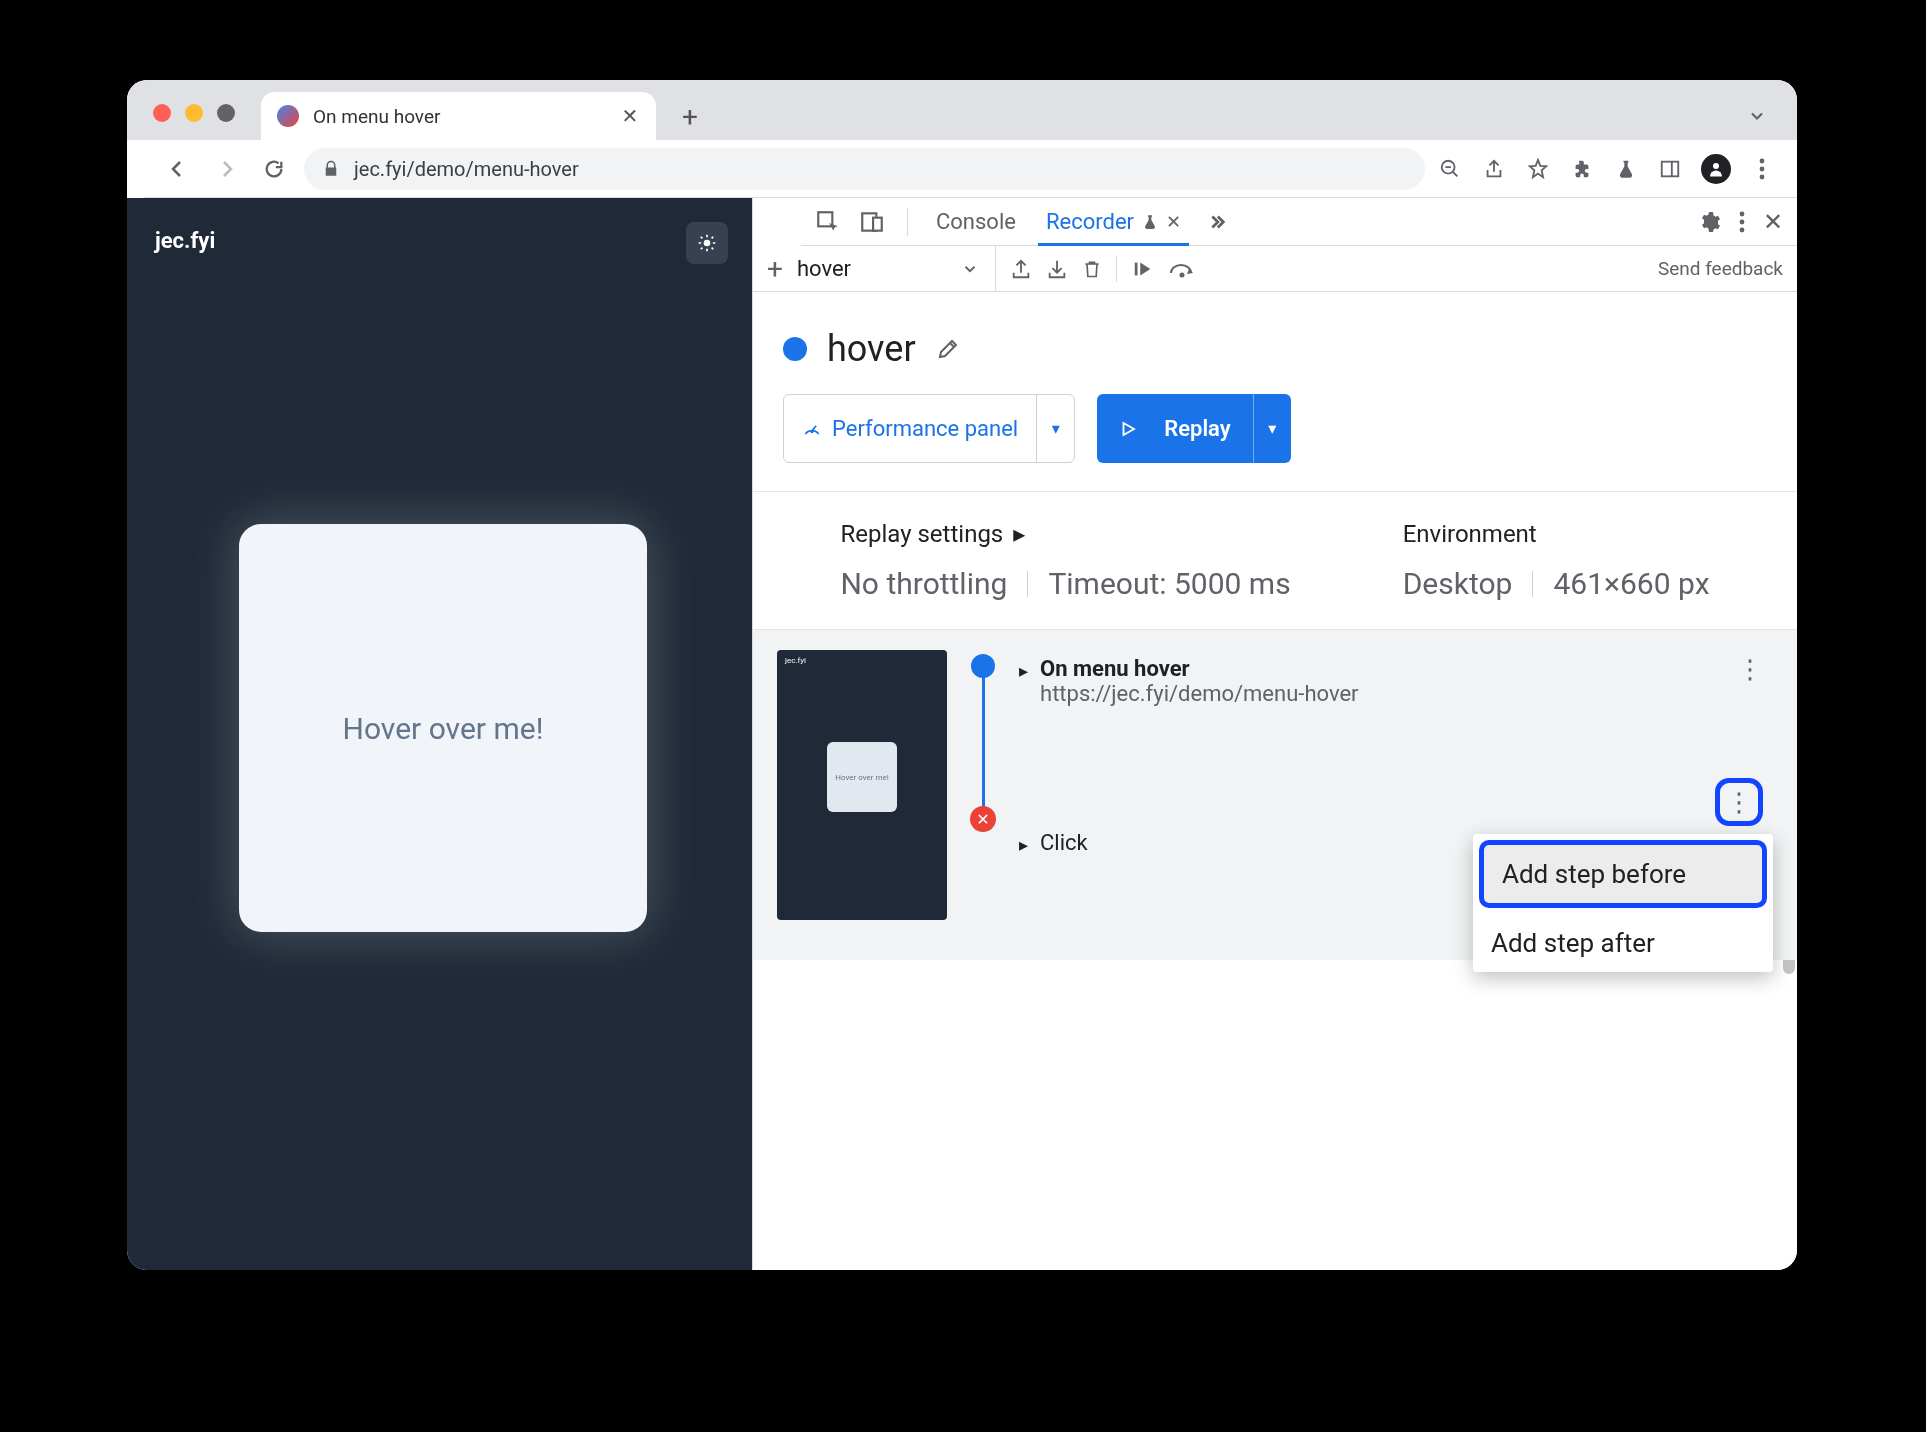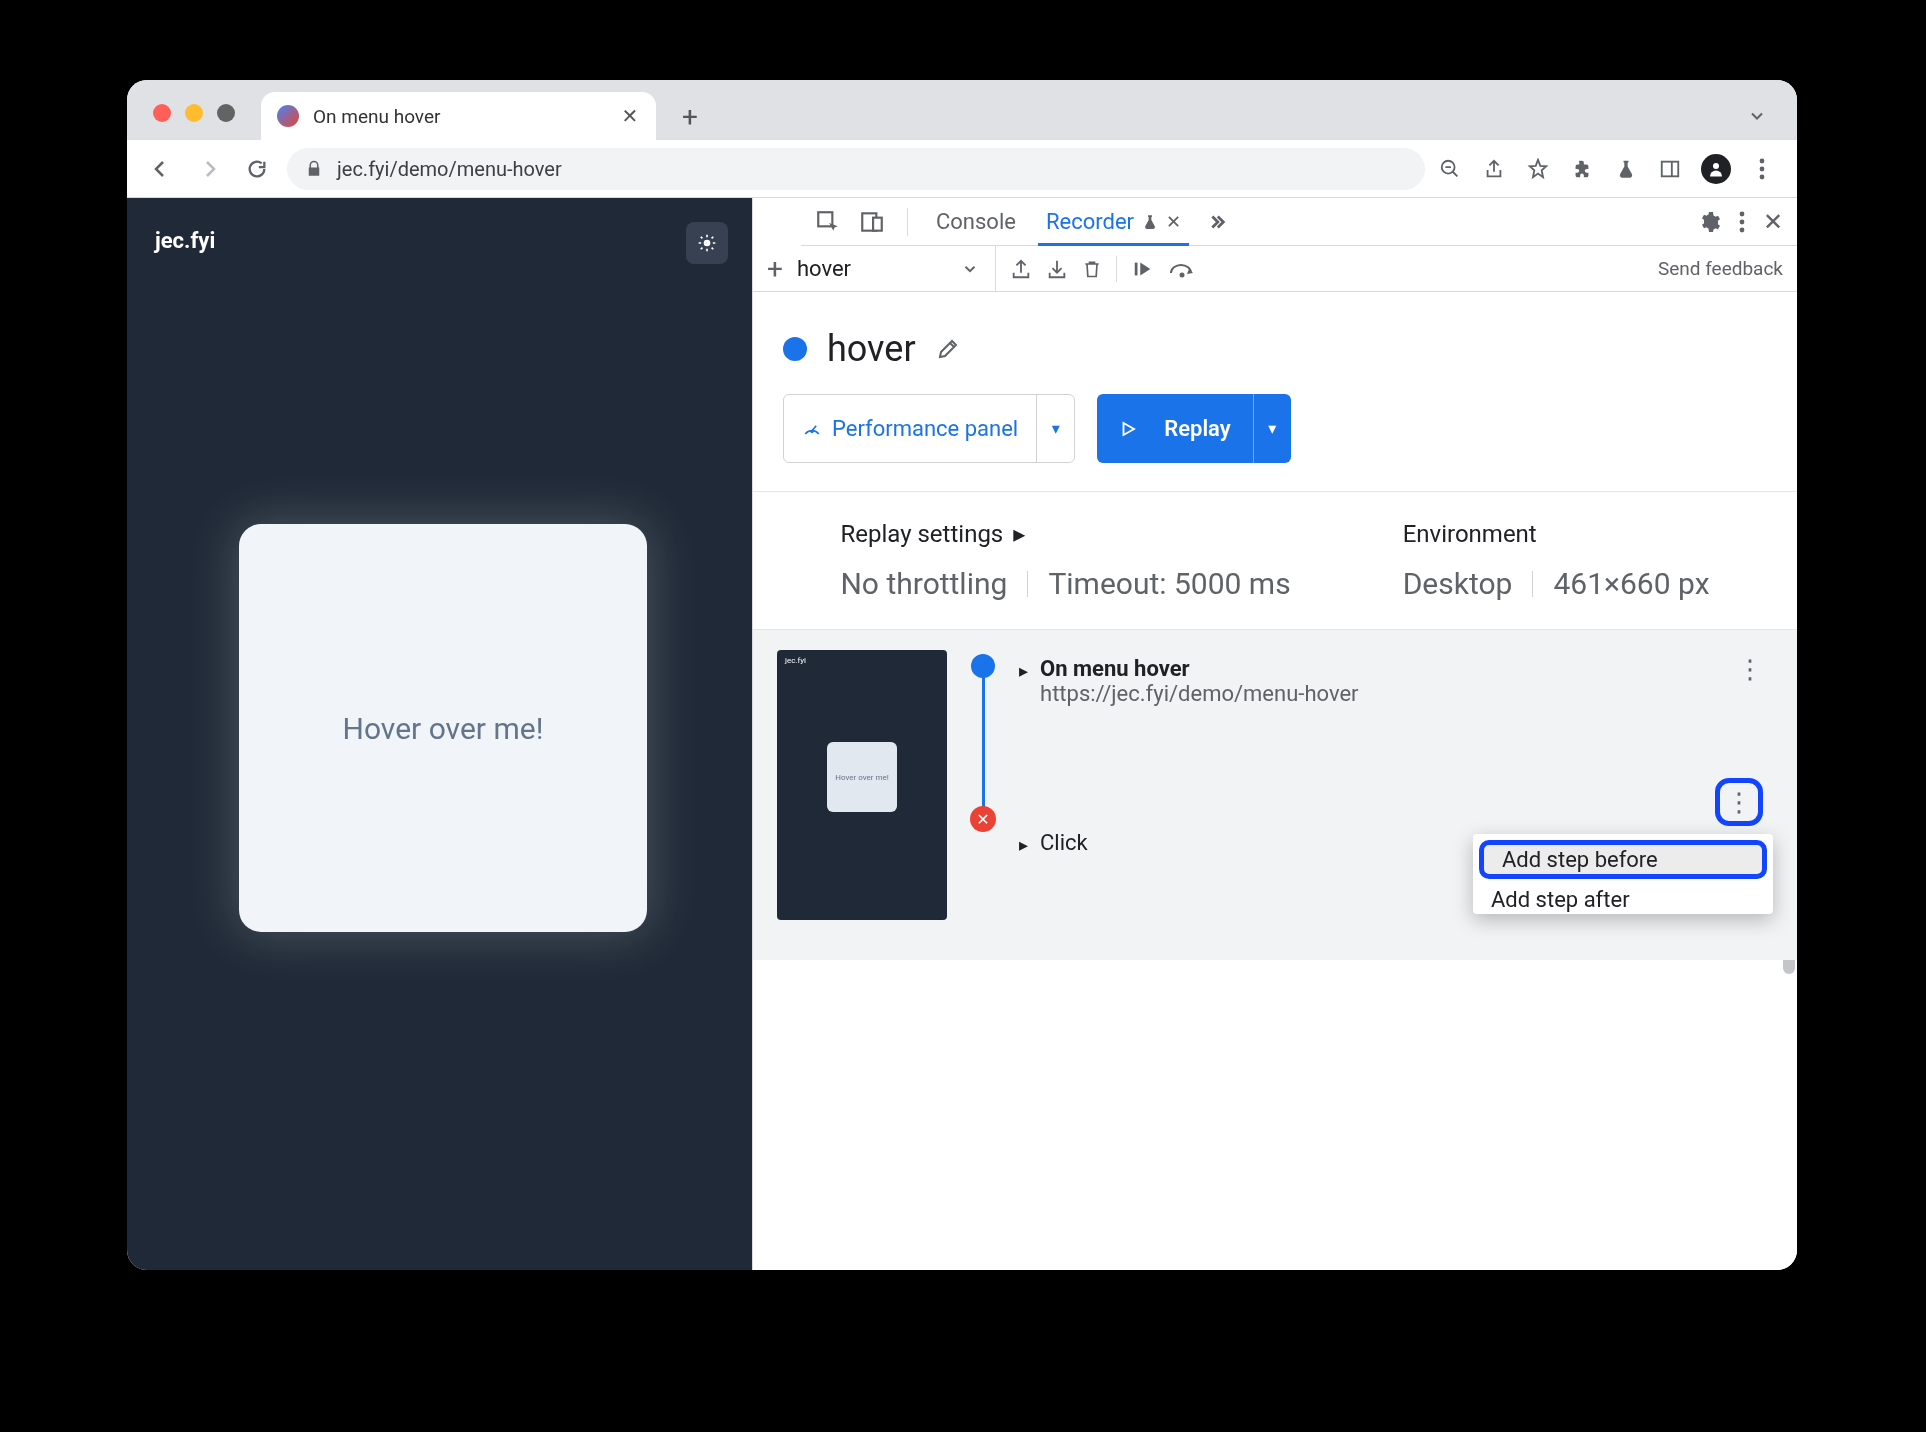--- a/index.html
+++ b/index.html
@@ -15,21 +15,21 @@
   .dot { width:18px; height:18px; border-radius:50%; }
   .dot.red{background:#ff5f57;} .dot.yellow{background:#febc2e;} .dot.green{background:#636363;}
   .tab { background:#fff; height:48px; width:395px; border-radius:14px 14px 0 0; display:flex; align-items:center; gap:14px; padding:0 16px; position:relative; }
   .tab .favicon { width:22px; height:22px; border-radius:50%; background: linear-gradient(135deg,#4285f4,#ea4335); flex:none;}
   .tab .title { font-size:19px; color:#333; flex:1; white-space:nowrap; overflow:hidden;}
   .tab .close { width:20px; height:20px; font-size:20px; color:#555; display:flex; align-items:center; justify-content:center; cursor:pointer;}
   .new-tab { width:40px; height:40px; display:flex; align-items:center; justify-content:center; font-size:28px; color:#555; margin-left:14px; margin-bottom:4px; cursor:pointer;}
   .tab-strip .spacer { flex:1; }
   .tabdrop { width:40px; height:40px; display:flex; align-items:center; justify-content:center; margin-right:20px; margin-bottom:4px; cursor:pointer; color:#555;}
   
-  .addr-row { height:58px; background:#fff; border-bottom:1px solid #d7d9dc; display:flex; align-items:center; padding:0 16px; gap:12px; }
+  .addr-row { height:58px; background:#fff; border-bottom:1px solid #d7d9dc; display:flex; align-items:center; padding:0 16px; gap:12px;margin-left:17px; }
   .nav-btn { width:36px; height:36px; display:flex; align-items:center; justify-content:center; color:#5f6368; cursor:pointer; border-radius:50%;}
   .nav-btn.disabled{color:#b9bbbe;}
   .omnibox { flex:1; height:42px; background:#f1f3f4; border-radius:21px; display:flex; align-items:center; padding:0 18px; gap:14px; color:#3c4043;}
   .omnibox .lock { color:#5f6368;}
   .omnibox .url { font-size:20px; color:#3c4043;}
   .addr-icons { display:flex; gap:18px; align-items:center; color:#5f6368; padding-right:6px;}
   .addr-icons .ic { width:26px; height:26px; display:flex; align-items:center; justify-content:center; cursor:pointer;}
   .avatar { width:30px; height:30px; background:#202124; border-radius:50%; display:flex; align-items:center; justify-content:center;}
   .avatar svg { fill:#fff;}
   
@@ -87,21 +87,21 @@
   .caret { color:#202124; font-size:18px; margin-top:4px; cursor:pointer;}
   .step1 .txt .t1 { font-size:22px; font-weight:700; color:#202124;}
   .step1 .txt .t2 { font-size:22px; color:#5f6368;}
   .step2 { display:flex; align-items:center; gap:12px; padding-top:118px;}
   .step2 .t1 { font-size:22px; color:#202124;}
   .err { color:#ea4335; font-size:22px; padding: 68px 0 0 40px; line-height:1.35;}
   .kebab { position:absolute; right:34px; color:#5f6368; cursor:pointer; font-size:26px;}
   .kebab.k1{ top:24px;}
   .kebab.k2{ top:148px; border:5px solid #1345ff; border-radius:14px; padding:4px 6px;}
   .menu { position:absolute; right:24px; top:204px; width:300px; background:#fff; border-radius:4px; box-shadow: 0 6px 20px rgba(0,0,0,.25); overflow:hidden;}
-  .menu .mi { padding:2px 18px; font-size:22px; color:#202124; cursor:pointer;}
+  .menu .mi { padding:14px 18px; font-size:26px; color:#202124; cursor:pointer;}
   .menu .mi.hl { background:#ececec; border:5px solid #1345ff; border-radius:10px; margin:6px;}
   svg { display:block; }
 </style>
 </head>
 <body>
 
 <div class="chrome-window">
 
   <div class="tab-strip">
     <div class="traffic">

